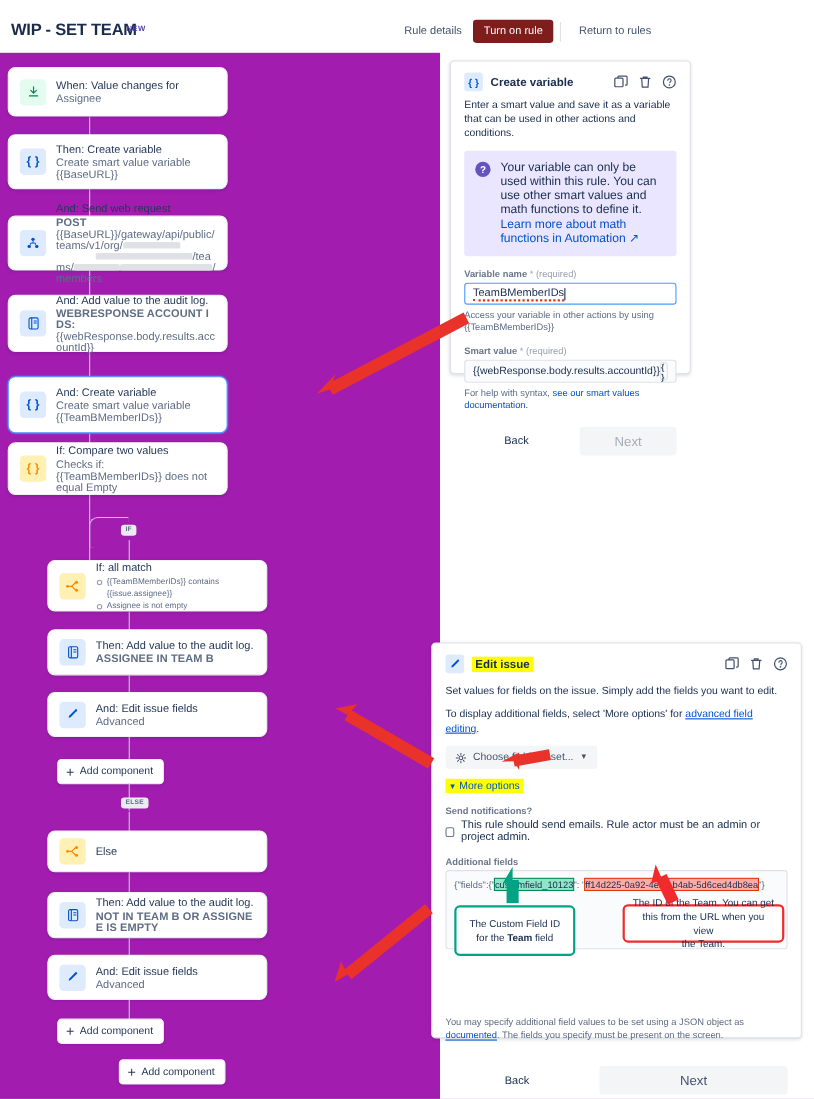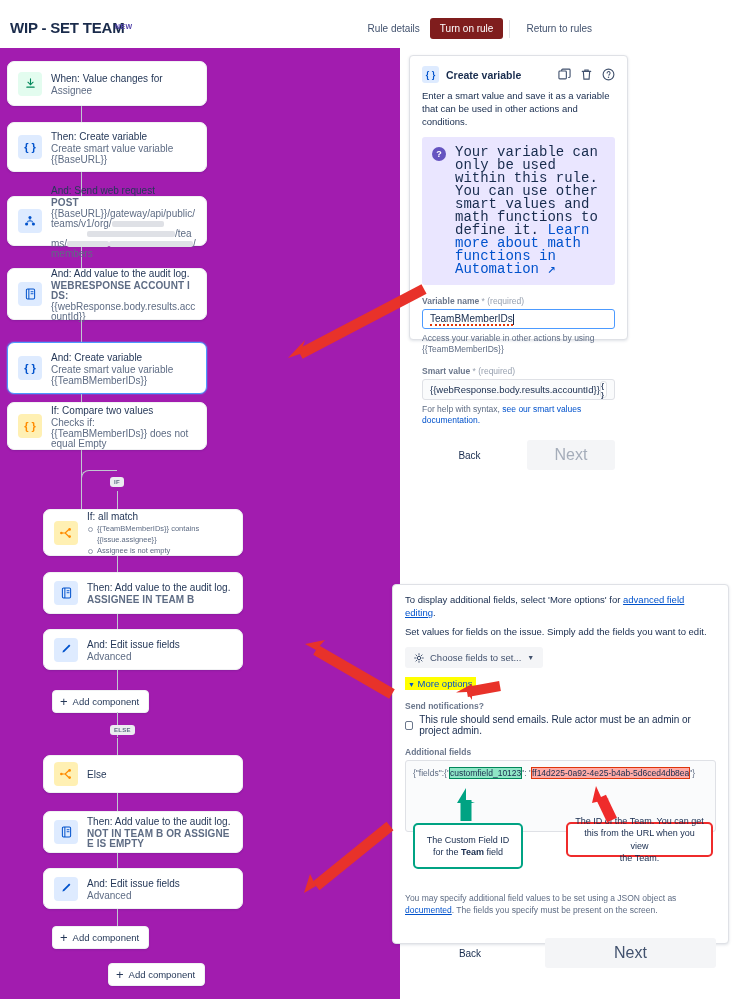--- a/index.html
+++ b/index.html
@@ -134,21 +134,21 @@
 
   .info-box {
     margin:9px 12px 0 12px; background:#eae6ff; border-radius:3px;
     display:flex; padding:9px 10px; gap:9px;
   }
   .info-q {
     width:14px; height:14px; min-width:14px; border-radius:50%;
     background:#6554c0; color:#fff; font-size:9px; font-weight:700;
     display:flex; align-items:center; justify-content:center; margin-top:1px;
   }
-  .info-txt { font-size:14px; color:#172b4d; line-height:13px;font-family:Liberation Mono, monospace; }
+  .info-txt { font-size:11px; color:#172b4d; line-height:13px; }
 
   .field-label { font-size:8.5px; font-weight:700; color:#6b778c; margin:11px 12px 3px 12px; }
   .req { font-weight:400; color:#97a0af; }
   .text-input {
     margin:0 12px; height:20px; border:1.5px solid #4c9aff; border-radius:3px;
     background:#fff; font-size:10px; color:#172b4d;
     display:flex; align-items:center; padding:0 7px; position:relative;
   }
   .spellerr { border-bottom:2px dotted #de350b; padding-bottom:0px; }
   .caret {
@@ -164,21 +164,21 @@
     margin-left:auto; width:17px; height:17px; border:1px solid #dfe1e6;
     border-radius:3px; background:#fff; font-size:8px; font-weight:700;
     display:flex; align-items:center; justify-content:center; color:#42526e;
   }
   .panel-footer { display:flex; margin:14px 12px 11px 12px; gap:10px;align-items:center; }
   .btn-back {
     flex:0 0 auto; width:95px; text-align:center; font-size:10px;
     color:#172b4d; font-weight:500; padding:6px 0; cursor:pointer;
   }
   .btn-next {
-    flex:1; text-align:center; font-size:16px; color:#a5adba;
+    flex:1; text-align:center; font-size:12px; color:#a5adba;
     background:#f4f5f7; border-radius:3px; padding:6px 0; cursor:pointer;
   }
   .btn-next.dark { color:#42526e; }
 
   
   .select-pill {
     margin:9px 12px 0 12px; display:inline-flex; align-items:center; gap:6px;
     background:#f4f5f7; border-radius:3px; padding:5px 9px;
     font-size:9.5px; color:#42526e; cursor:pointer; width:fit-content;
   }
@@ -460,23 +460,46 @@
   </div>
   <div class="hint"><span>For help with syntax, </span><span class="lnk nounder">see our smart values documentation.</span></div>
 
   <div class="panel-footer">
     <div class="btn-back">Back</div>
     <div class="btn-next">Next</div>
   </div>
 </div>
 
 <div class="panel" style="left:392px; top:584px; width:337px; height:360px;">
-
+  <div class="panel-head">
+    <div class="panel-icon ic-blue">
+      <svg width="10" height="10" viewBox="0 0 12 12">
+          <path d="M1.5 9.3l.6-2 6-6 1.4 1.4-6 6z" fill="#0052cc"></path>
+          <path d="M8.3 1l1.4 1.4" stroke="#0052cc" stroke-width="1.6"></path>
+        </svg>
+    </div>
+    <div class="panel-title hl">Edit issue</div>
+    <div class="panel-tools">
+      <svg class="tool-ic" viewBox="0 0 14 14">
+          <rect x="1" y="3.2" width="8" height="8.5" rx="1" stroke="#42526e" stroke-width="1.2" fill="none"></rect>
+          <path d="M4 3.2V2.2a1 1 0 011-1h7a1 1 0 011 1v7a1 1 0 01-1 1h-1" stroke="#42526e" stroke-width="1.2" fill="none"></path>
+        </svg>
+      <svg class="tool-ic" viewBox="0 0 14 14">
+          <path d="M2.4 3.6h9.2M5.2 3.6V2.2h3.6v1.4M3.6 3.6l.6 8.4h5.6l.6-8.4" stroke="#42526e" stroke-width="1.2" fill="none" stroke-linecap="round"></path>
+        </svg>
+      <svg class="tool-ic" viewBox="0 0 14 14">
+          <circle cx="7" cy="7" r="5.8" stroke="#42526e" stroke-width="1.2" fill="none"></circle>
+          <path d="M5.5 5.4a1.6 1.6 0 113 .8c-.5.6-1 .8-1 1.6" stroke="#42526e" stroke-width="1.1" fill="none" stroke-linecap="round"></path>
+          <circle cx="7" cy="10" r=".8" fill="#42526e"></circle>
+        </svg>
+    </div>
+  </div>
+
+  <div class="panel-desc" style="margin-top:4px;">Set values for fields on the issue. Simply add the fields you want to edit.</div>
   <div class="panel-desc" style="margin-top:6px;"><span>To display additional fields, select 'More options' for </span><span class="lnk">advanced field editing</span><span>.</span></div>
-  <div class="panel-desc" style="margin-top:4px;">Set values for fields on the issue. Simply add the fields you want to edit.</div>
 
   <div class="select-pill">
     <svg width="10" height="10" viewBox="0 0 12 12">
         <circle cx="6" cy="6" r="2" stroke="#42526e" stroke-width="1.2" fill="none"></circle>
         <path d="M6 .8v1.6M6 9.6v1.6M.8 6h1.6M9.6 6h1.6M2.3 2.3l1.1 1.1M8.6 8.6l1.1 1.1M9.7 2.3L8.6 3.4M3.4 8.6l-1.1 1.1" stroke="#42526e" stroke-width="1.1" stroke-linecap="round"></path>
       </svg>
     <span>Choose fields to set...</span>
     <span style="font-size:7px;">▼</span>
   </div>
 

